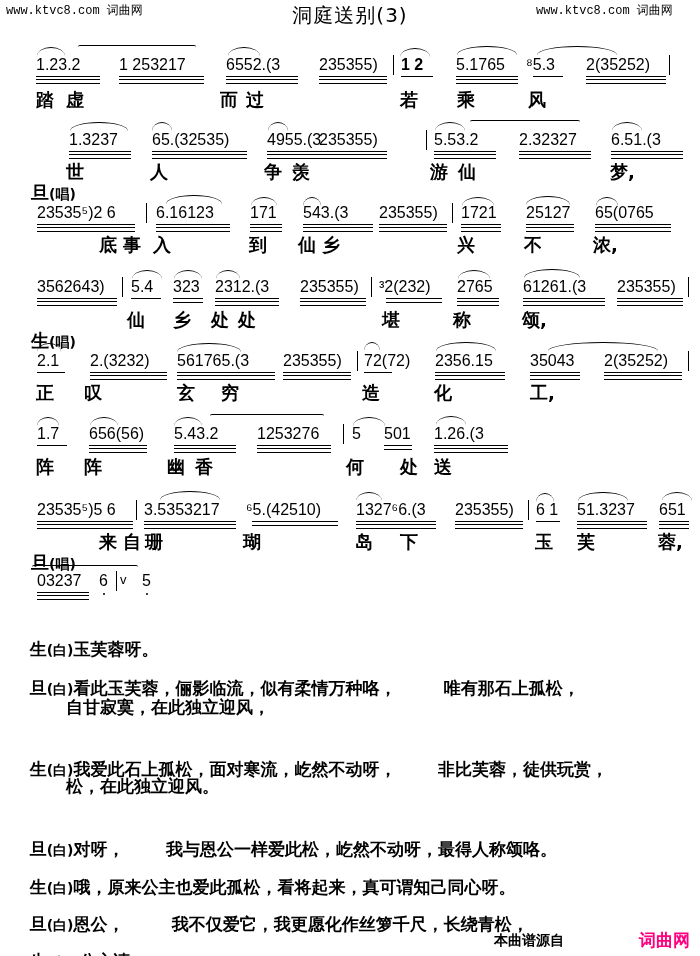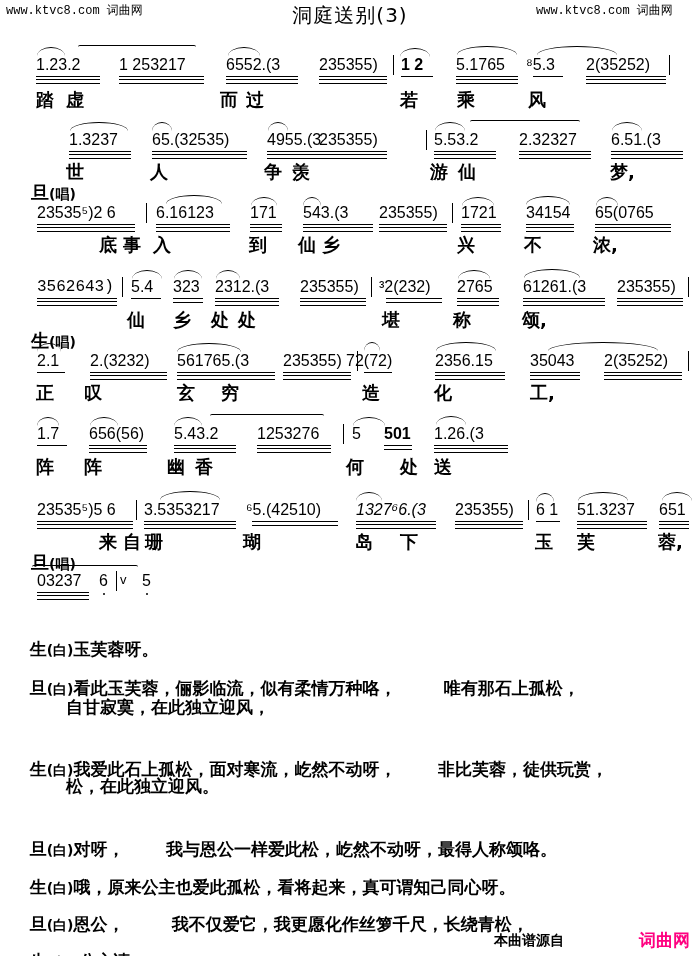--- a/index.html
+++ b/index.html
@@ -122,21 +122,21 @@
   <div class="slur" style="left:596px;top:197px;width:22px;"></div>
 
   <div class="note" style="left:37px;top:205px;">23535⁵)2 6</div>
   <div class="bar" style="left:146px;top:203px;"></div>
   <div class="note" style="left:156px;top:205px;">6.16123</div>
   <div class="note" style="left:250px;top:205px;">171</div>
   <div class="note" style="left:303px;top:205px;">543.(3</div>
   <div class="note" style="left:379px;top:205px;">235355)</div>
   <div class="bar" style="left:452px;top:203px;"></div>
   <div class="note" style="left:461px;top:205px;">1721</div>
-  <div class="note" style="left:526px;top:205px;">34154</div>
+  <div class="note" style="left:526px;top:205px;">25127</div>
   <div class="note" style="left:595px;top:205px;">65(0765</div>
 
   <div class="uline3" style="left:37px;top:224px;width:98px;"></div>
   <div class="uline3" style="left:156px;top:224px;width:74px;"></div>
   <div class="uline3" style="left:250px;top:224px;width:32px;"></div>
   <div class="uline3" style="left:303px;top:224px;width:70px;"></div>
   <div class="uline3" style="left:379px;top:224px;width:68px;"></div>
   <div class="uline3" style="left:461px;top:224px;width:40px;"></div>
   <div class="uline3" style="left:526px;top:224px;width:48px;"></div>
   <div class="uline3" style="left:595px;top:224px;width:76px;"></div>
@@ -156,21 +156,21 @@
   <div class="slur" style="left:132px;top:270px;width:30px;"></div>
   <div class="slur" style="left:174px;top:270px;width:28px;"></div>
   <div class="slur" style="left:216px;top:270px;width:24px;"></div>
   <div class="slur" style="left:458px;top:270px;width:32px;"></div>
   <div class="slur" style="left:524px;top:269px;width:56px;"></div>
 
   <div class="role" style="left:6px;top:308px;">
     <span>生</span><span class="paren">(唱)</span>
   </div>
 
-  <div class="note" style="left:37px;top:279px;font-family:Liberation Mono, monospace;">3562643)</div>
+  <div class="note" style="left:37px;top:279px;">3562643)</div>
   <div class="bar" style="left:122px;top:277px;"></div>
   <div class="note" style="left:131px;top:279px;">5.4</div>
   <div class="note" style="left:173px;top:279px;">323</div>
   <div class="note" style="left:215px;top:279px;">2312.(3</div>
   <div class="note" style="left:300px;top:279px;">235355)</div>
   <div class="bar" style="left:371px;top:277px;"></div>
   <div class="note" style="left:379px;top:279px;">³2(232)</div>
   <div class="note" style="left:457px;top:279px;">2765</div>
   <div class="note" style="left:523px;top:279px;">61261.(3</div>
   <div class="note" style="left:617px;top:279px;">235355)</div>
@@ -200,21 +200,21 @@
   <div class="slur" style="left:177px;top:343px;width:64px;"></div>
   <div class="slur" style="left:364px;top:342px;width:16px;"></div>
   <div class="slur" style="left:436px;top:342px;width:60px;"></div>
   <div class="slur" style="left:548px;top:342px;width:110px;"></div>
 
   <div class="note" style="left:37px;top:353px;">2.1</div>
   <div class="note" style="left:90px;top:353px;">2.(3232)</div>
   <div class="note" style="left:177px;top:353px;">561765.(3</div>
   <div class="note" style="left:283px;top:353px;">235355)</div>
   <div class="bar" style="left:357px;top:351px;"></div>
-  <div class="note" style="left:346px;top:353px;">72(72)</div>
+  <div class="note" style="left:364px;top:353px;">72(72)</div>
   <div class="note" style="left:435px;top:353px;">2356.15</div>
   <div class="note" style="left:530px;top:353px;">35043</div>
   <div class="note" style="left:604px;top:353px;">2(35252)</div>
   <div class="bar" style="left:688px;top:351px;"></div>
 
   <div class="uline" style="left:37px;top:372px;width:28px;"></div>
   <div class="uline3" style="left:90px;top:372px;width:77px;"></div>
   <div class="uline3" style="left:177px;top:372px;width:98px;"></div>
   <div class="uline3" style="left:283px;top:372px;width:68px;"></div>
   <div class="uline" style="left:364px;top:372px;width:28px;"></div>
@@ -238,21 +238,21 @@
   <div class="slur" style="left:210px;top:414px;width:114px;height:6px;border-radius:2px 2px 0 0;"></div>
   <div class="slur" style="left:353px;top:417px;width:32px;"></div>
   <div class="slur" style="left:436px;top:416px;width:30px;"></div>
 
   <div class="note" style="left:37px;top:426px;">1.7</div>
   <div class="note" style="left:89px;top:426px;">656(56)</div>
   <div class="note" style="left:174px;top:426px;">5.43.2</div>
   <div class="note" style="left:257px;top:426px;">1253276</div>
   <div class="bar" style="left:343px;top:424px;"></div>
   <div class="note" style="left:352px;top:426px;">5</div>
-  <div class="note" style="left:384px;top:426px;font-weight:bold;">501</div>
+  <div class="note" style="left:384px;top:426px;">501</div>
   <div class="note" style="left:434px;top:426px;">1.26.(3</div>
 
   <div class="uline" style="left:37px;top:445px;width:30px;"></div>
   <div class="uline3" style="left:89px;top:445px;width:58px;"></div>
   <div class="uline3" style="left:174px;top:445px;width:62px;"></div>
   <div class="uline3" style="left:257px;top:445px;width:74px;"></div>
   <div class="uline2" style="left:384px;top:445px;width:28px;"></div>
   <div class="uline3" style="left:434px;top:445px;width:74px;"></div>
 
   <div class="lyric" style="left:36px;top:455px;">阵</div>
@@ -272,21 +272,21 @@
   <div class="slur" style="left:662px;top:492px;width:30px;"></div>
 
   <div class="role" style="left:6px;top:530px;">
     <span>旦</span><span class="paren">(唱)</span>
   </div>
 
   <div class="note" style="left:37px;top:502px;">23535⁵)5 6</div>
   <div class="bar" style="left:136px;top:500px;"></div>
   <div class="note" style="left:144px;top:502px;">3.5353217</div>
   <div class="note" style="left:246px;top:502px;">⁶5.(42510)</div>
-  <div class="note" style="left:356px;top:502px;font-style:italic;">1327⁶6.(3</div>
+  <div class="note" style="left:356px;top:502px;">1327⁶6.(3</div>
   <div class="note" style="left:455px;top:502px;">235355)</div>
   <div class="bar" style="left:528px;top:500px;"></div>
   <div class="note" style="left:536px;top:502px;">6 1</div>
   <div class="note" style="left:577px;top:502px;">51.3237</div>
   <div class="note" style="left:659px;top:502px;">651</div>
 
   <div class="uline3" style="left:37px;top:521px;width:96px;"></div>
   <div class="uline3" style="left:144px;top:521px;width:92px;"></div>
   <div class="uline2" style="left:252px;top:521px;width:86px;"></div>
   <div class="uline3" style="left:356px;top:521px;width:80px;"></div>

